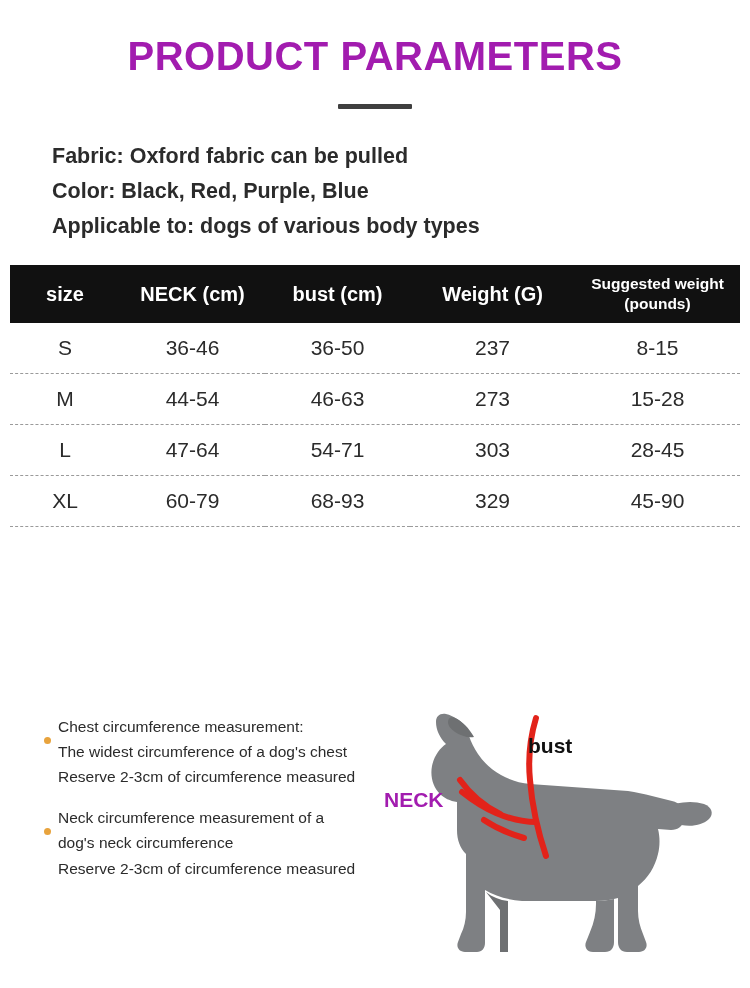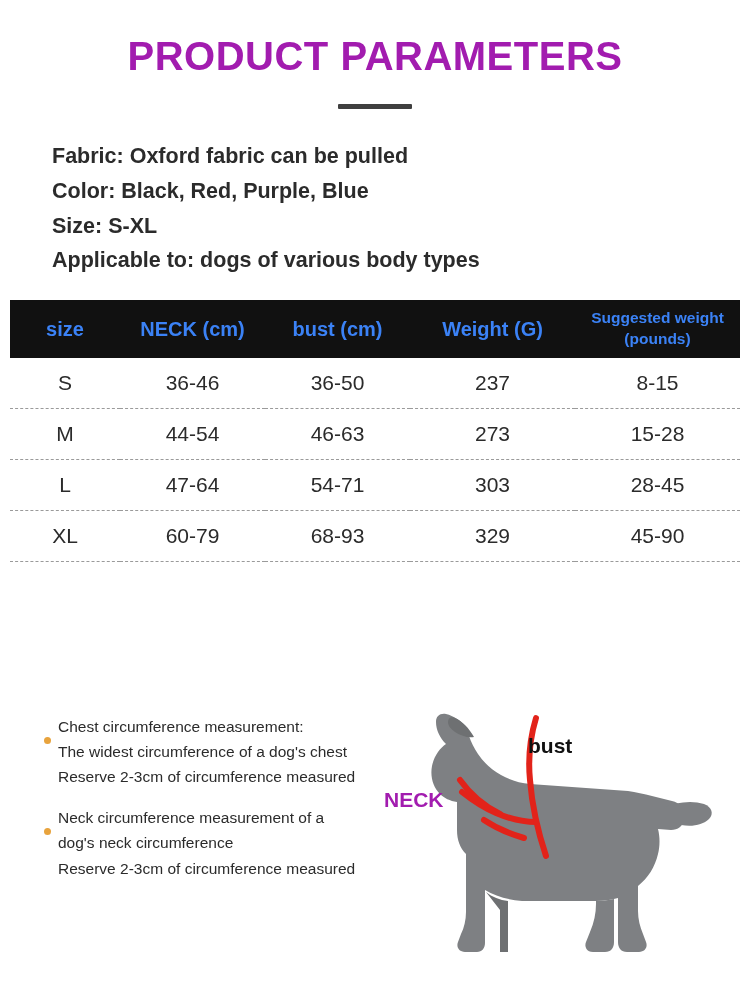--- a/index.html
+++ b/index.html
@@ -55,21 +55,21 @@
     margin: 22px 10px 0 10px;
     width: 730px;
   }
   table.size-table {
     border-collapse: collapse;
     width: 730px;
     table-layout: fixed;
   }
   table.size-table thead th {
     background: #111111;
-    color: #3b82f6;
+    color: #ffffff;
     font-size: 20px;
     font-weight: bold;
     height: 58px;
     vertical-align: middle;
     text-align: center;
     padding: 0;
   }
   table.size-table thead th.small {
     font-size: 15.5px;
     font-weight: bold;
@@ -157,21 +157,20 @@
 <body>
 
 <div class="page">
 
   <div class="title">PRODUCT PARAMETERS</div>
   <div class="title-rule"></div>
 
   <div class="specs">
     <div>Fabric: Oxford fabric can be pulled</div>
     <div>Color: Black, Red, Purple, Blue</div>
-    <div>Size: S-XL</div>
     <div>Applicable to: dogs of various body types</div>
   </div>
 
   <div class="table-wrap">
     <table class="size-table">
       <colgroup>
         <col class="c1">
           <col class="c2">
           <col class="c3">
           <col class="c4">

